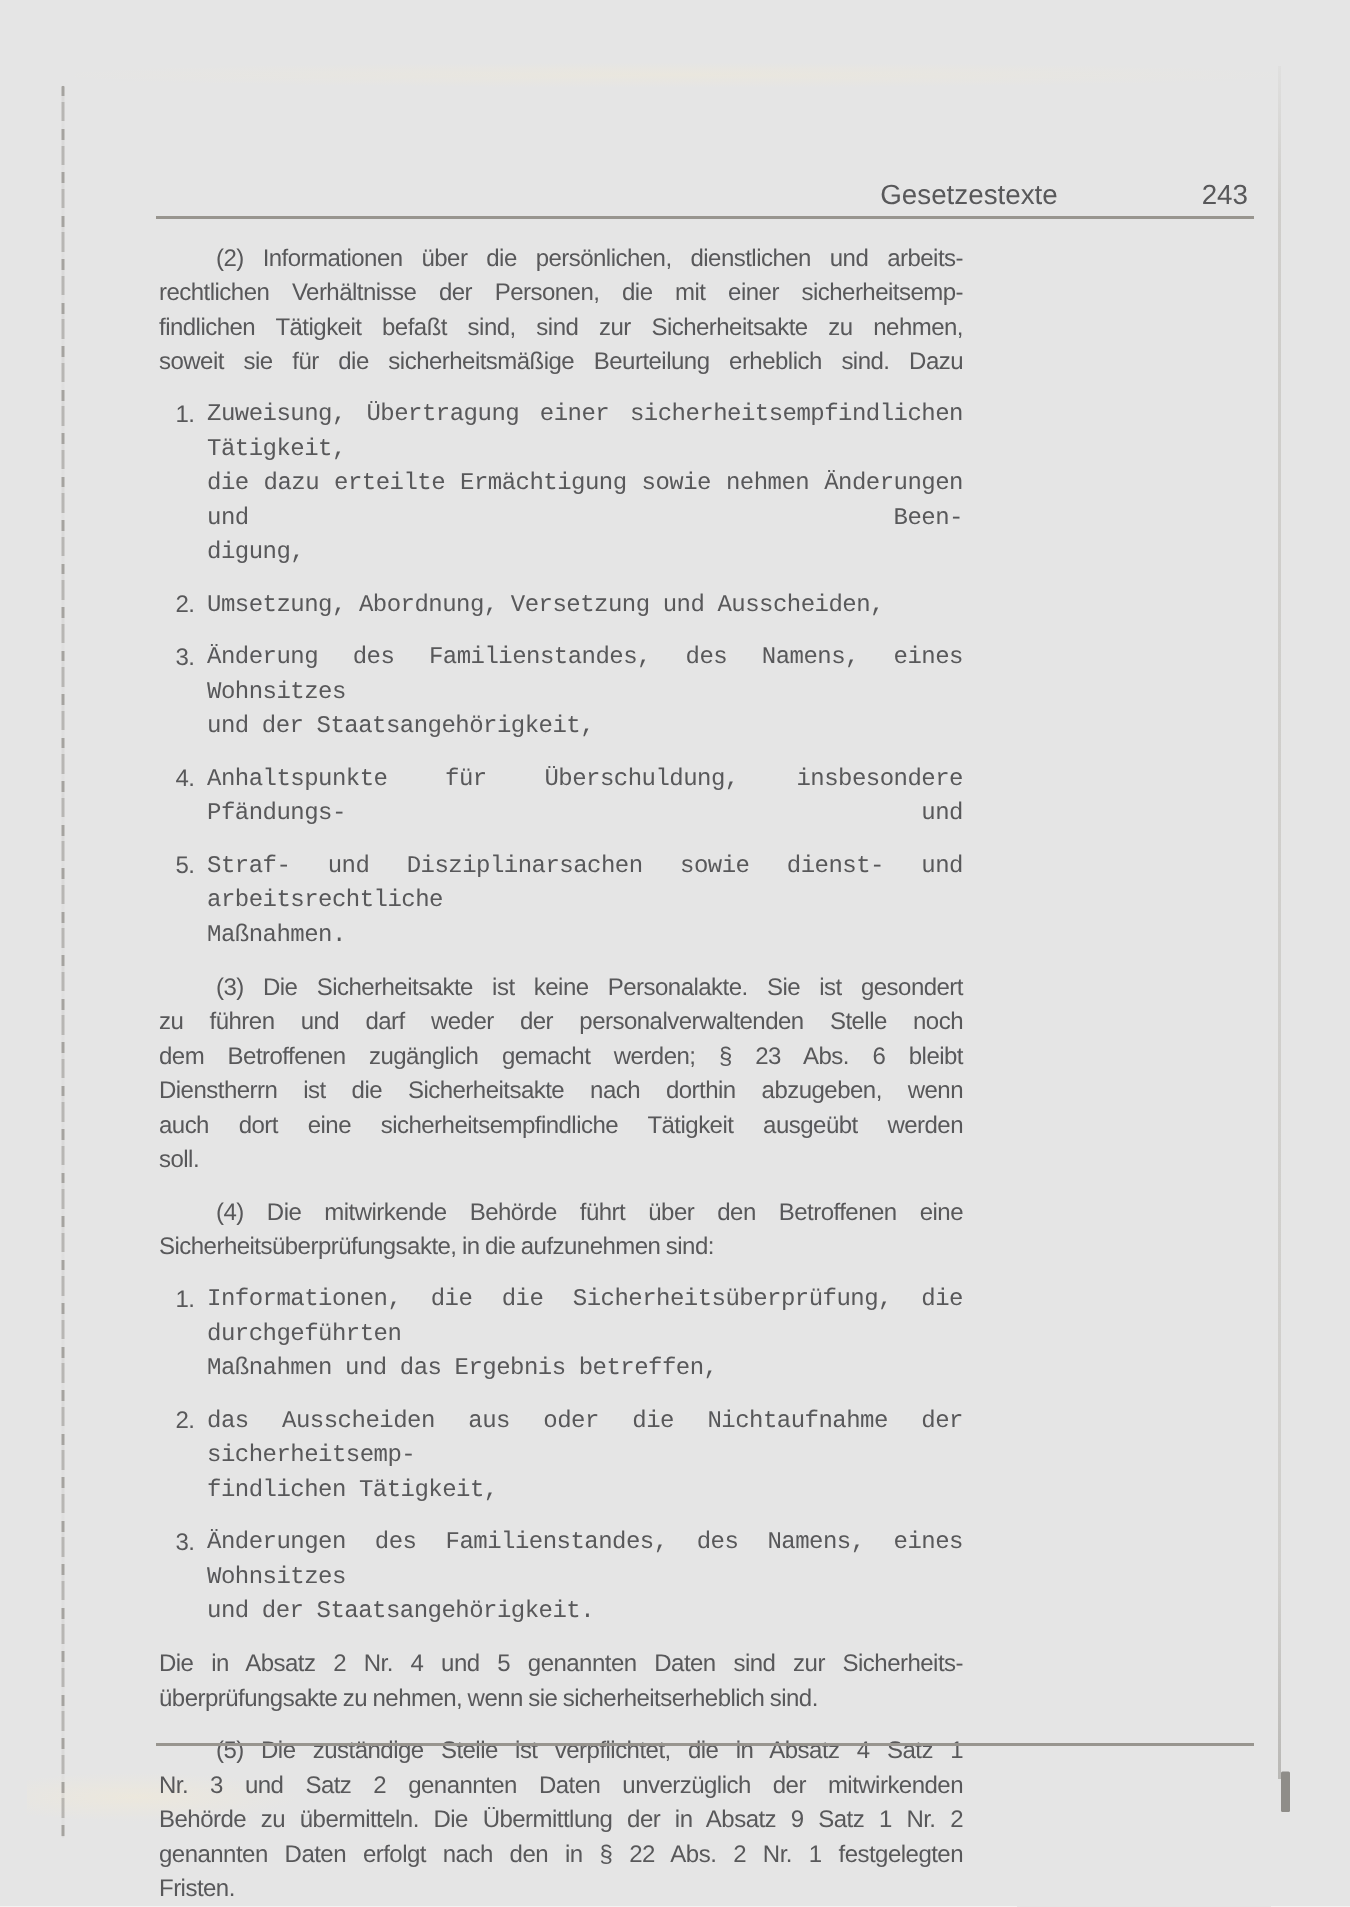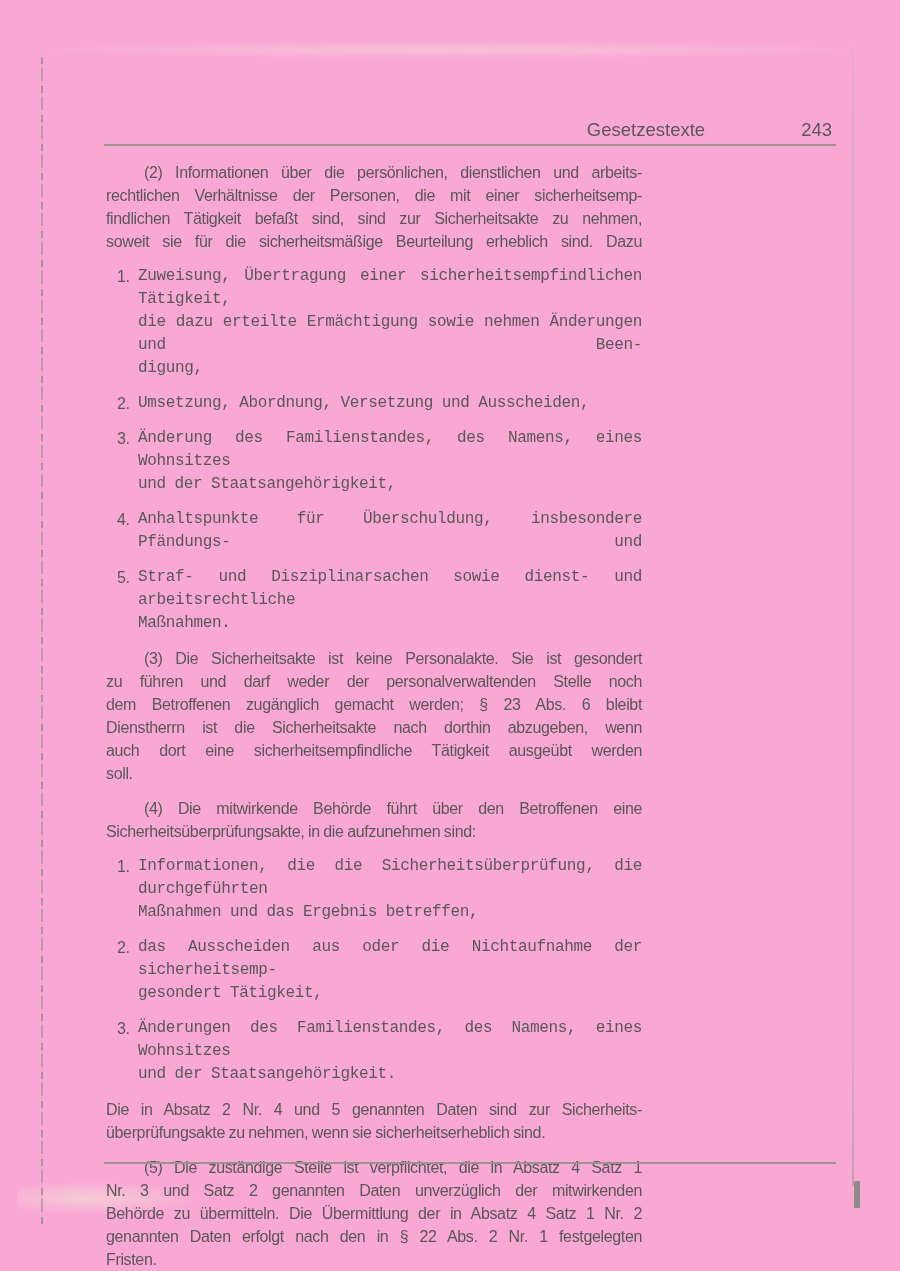--- a/index.html
+++ b/index.html
@@ -7,21 +7,21 @@
     padding: 0;
     width: 900px;
     height: 1271px;
     background: #fdfdfb;
     overflow: hidden;
   }
   .sheet {
     position: relative;
     width: 900px;
     height: 1271px;
-    background: #f9a8d4;
+    background: #e5e5e5;
     font-family: "Liberation Sans", "DejaVu Sans", sans-serif;
   }
 
   
   .binding-edge {
     position: absolute;
     left: 41px; top: 57px;
     width: 2px; height: 1168px;
     background: repeating-linear-gradient(180deg,
       rgba(138,135,130,0.70) 0px, rgba(138,135,130,0.70) 7px,
@@ -190,40 +190,40 @@
       <span class="marker">1.</span>
       <div class="item-body">
           <div class="tline">Informationen, die die Sicherheitsüberprüfung, die durchgeführten</div>
           <div class="tline last">Maßnahmen und das Ergebnis betreffen,</div>
         </div>
     </div>
     <div class="block list-item">
       <span class="marker">2.</span>
       <div class="item-body">
           <div class="tline">das Ausscheiden aus oder die Nichtaufnahme der sicherheitsemp-</div>
-          <div class="tline last">gesondert Tätigkeit,</div>
+          <div class="tline last">findlichen Tätigkeit,</div>
         </div>
     </div>
     <div class="block list-item">
       <span class="marker">3.</span>
       <div class="item-body">
           <div class="tline">Änderungen des Familienstandes, des Namens, eines Wohnsitzes</div>
           <div class="tline last">und der Staatsangehörigkeit.</div>
         </div>
     </div>
 
     <div class="block para">
         <div class="tline">Die in Absatz 2 Nr. 4 und 5 genannten Daten sind zur Sicherheits-</div>
         <div class="tline last">überprüfungsakte zu nehmen, wenn sie sicherheitserheblich sind.</div>
       </div>
 
     <div class="block para">
         <div class="tline indent">(5) Die zuständige Stelle ist verpflichtet, die in Absatz 4 Satz 1</div>
         <div class="tline">Nr. 3 und Satz 2 genannten Daten unverzüglich der mitwirkenden</div>
-        <div class="tline">Behörde zu übermitteln. Die Übermittlung der in Absatz 4 Satz 1 Nr. 2</div>
+        <div class="tline">Behörde zu übermitteln. Die Übermittlung der in Absatz 9 Satz 1 Nr. 2</div>
         <div class="tline">genannten Daten erfolgt nach den in § 22 Abs. 2 Nr. 1 festgelegten</div>
         <div class="tline last">Fristen.</div>
       </div>
 
   </div>
 
   <div class="rule bottom"></div>
 
 </div>
 

